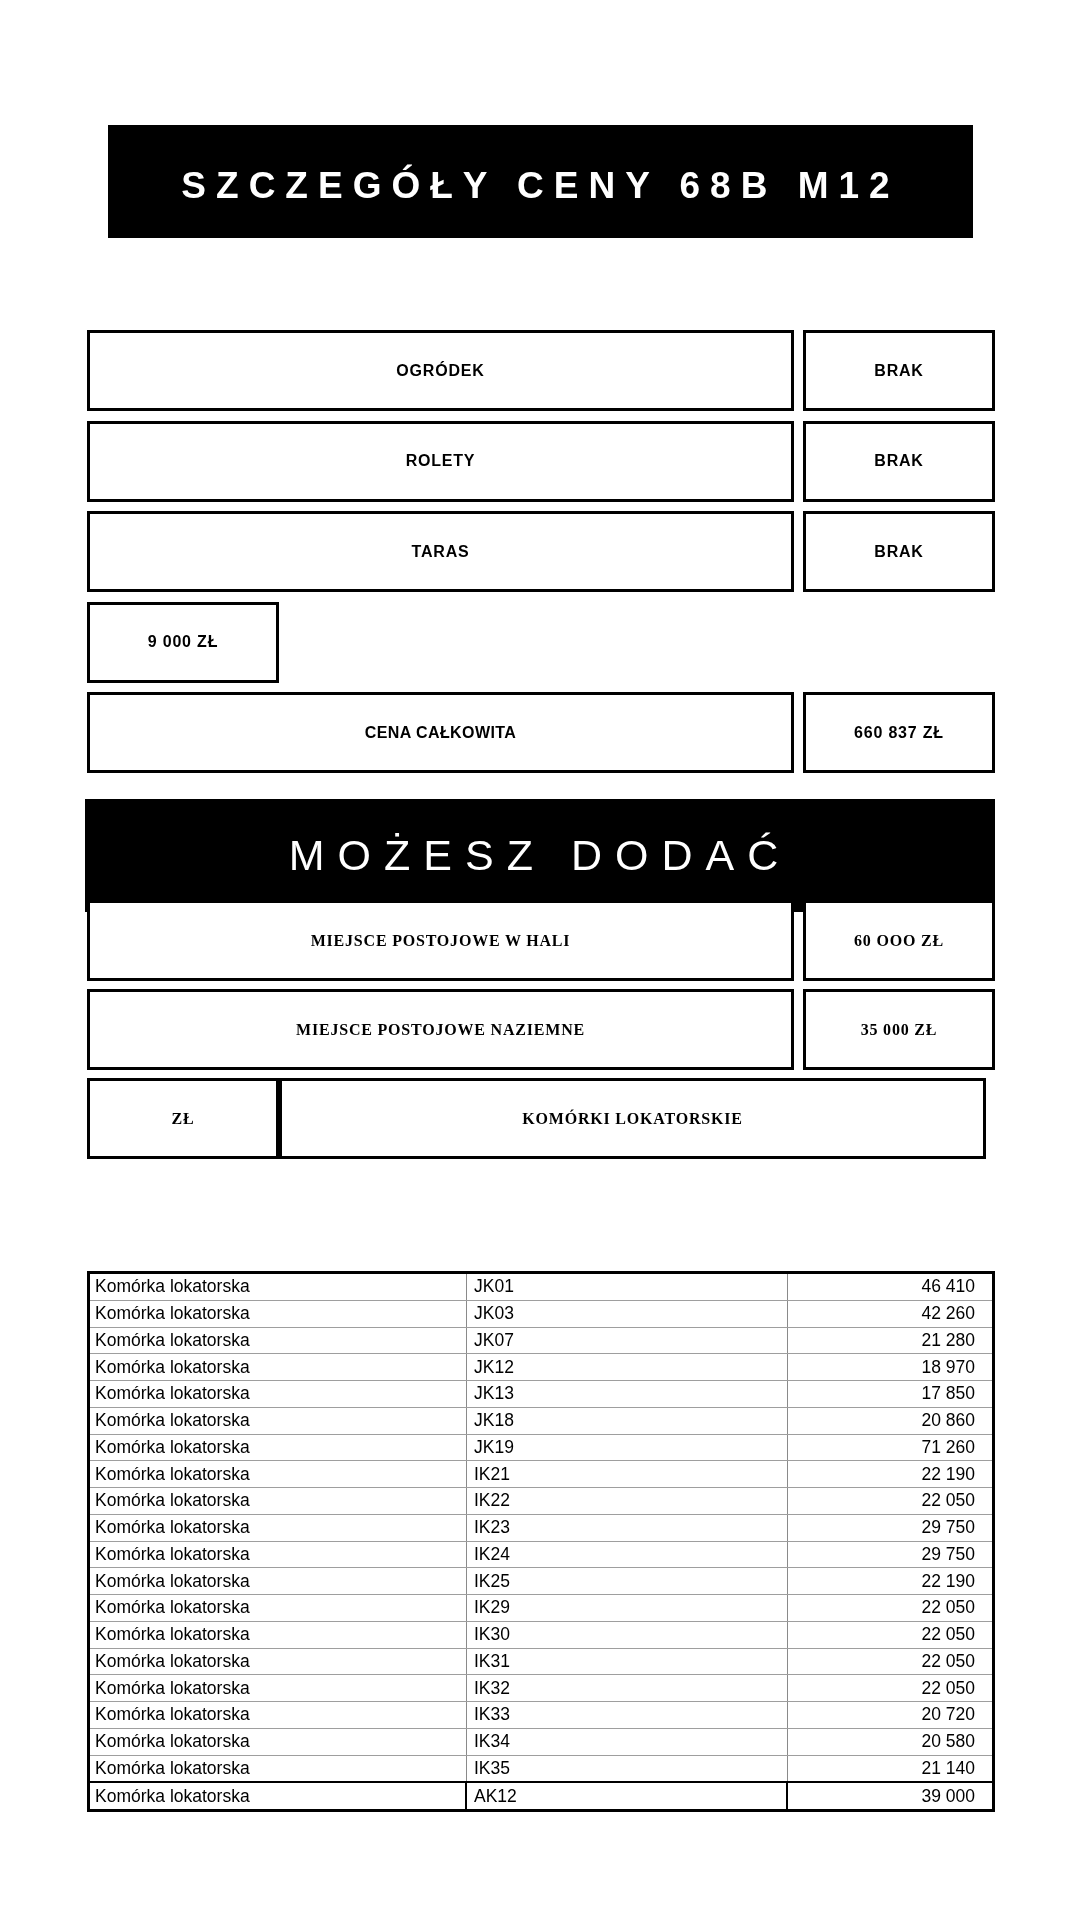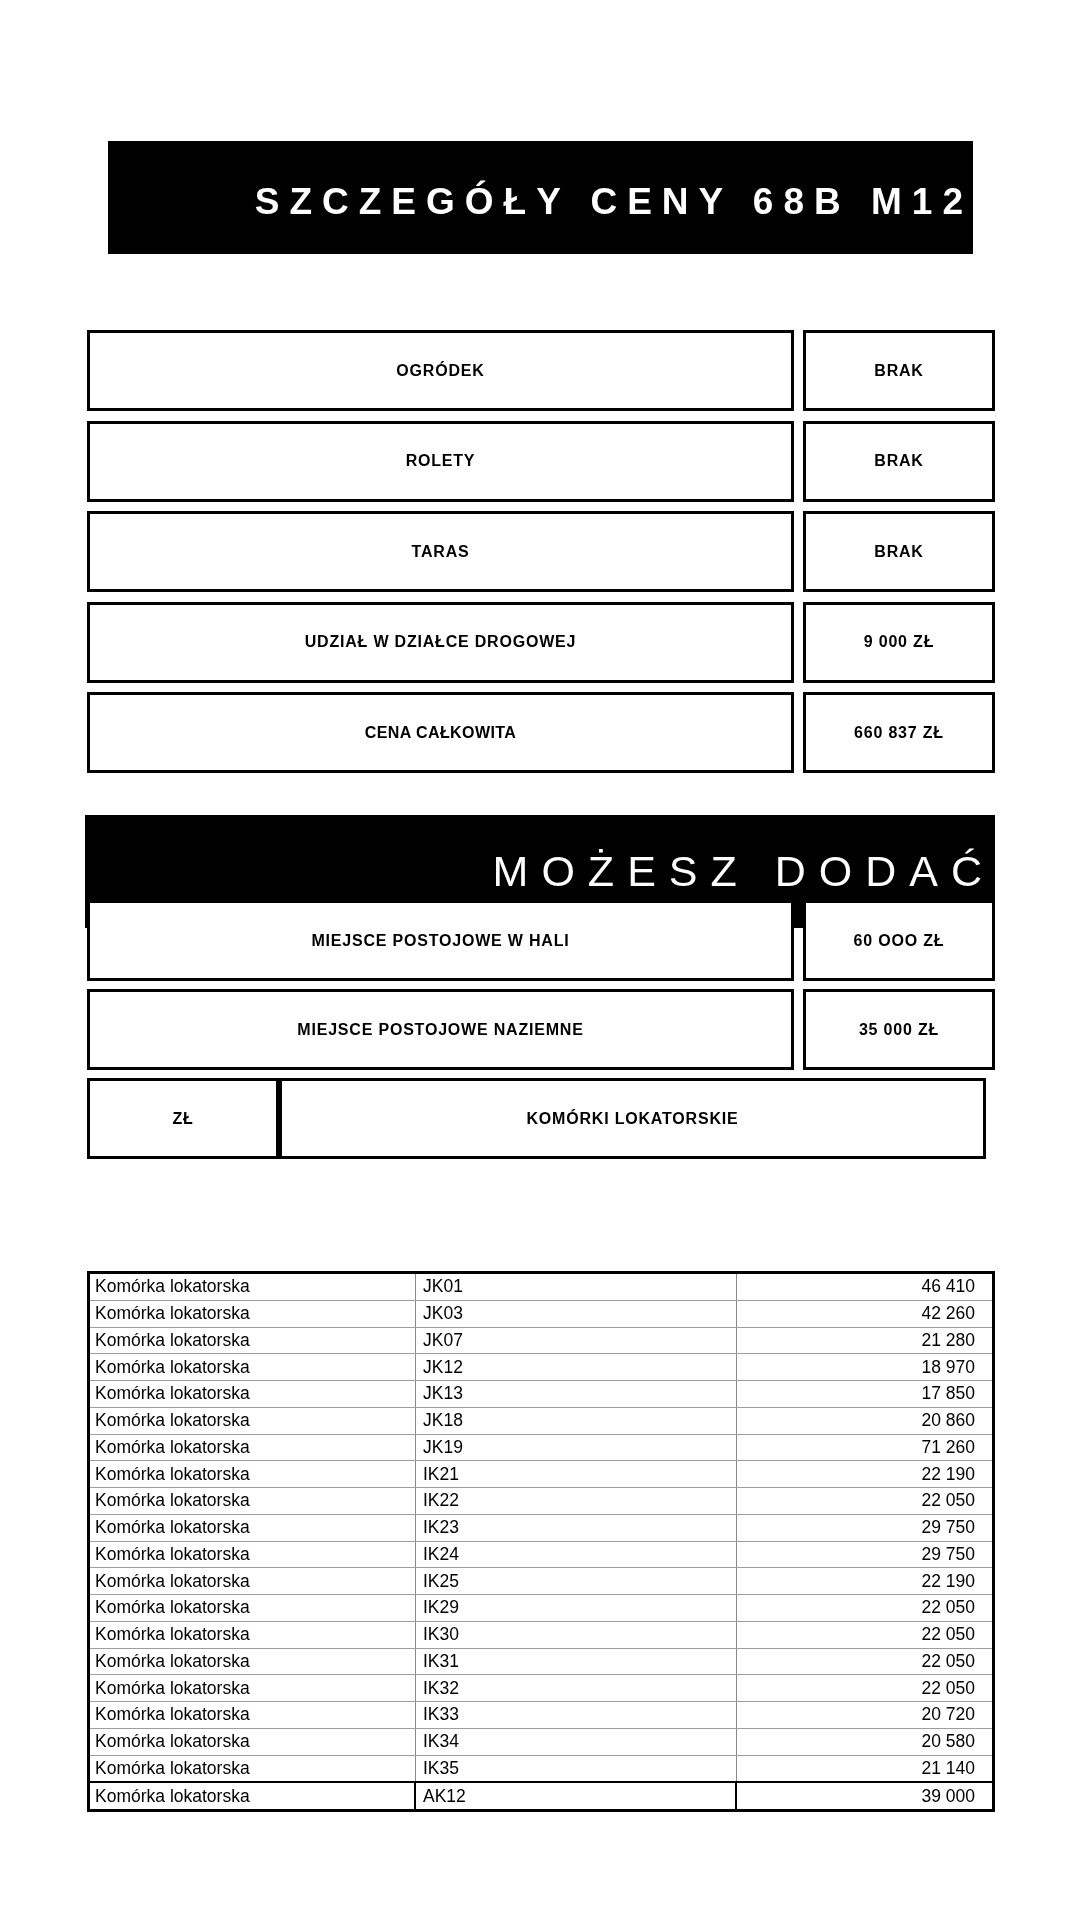--- a/index.html
+++ b/index.html
@@ -5,35 +5,35 @@
   * { margin:0; padding:0; box-sizing:border-box; }
   html,body { background:#ffffff; }
   .page {
     position:relative; width:1080px; height:1920px;
     background:#ffffff; overflow:hidden;
     font-family:"Liberation Sans", sans-serif; color:#000;
   }
   
   .banner {
     position:absolute; background:#000; color:#fff;
-    display:flex; align-items:center; justify-content:flex-end;
-    text-align:center; white-space:nowrap;margin-top:16px;
+    display:flex; align-items:center; justify-content:center;
+    text-align:center; white-space:nowrap;
   }
   .banner.title {
     left:108px; top:125px; width:865px; height:113px;
     font-size:37px; font-weight:700; letter-spacing:10px; padding-top:8px;
   }
   .banner.addons {
     left:85px; top:799px; width:910px; height:113px;
     font-size:43px; font-weight:300; letter-spacing:13px;
   }
   
   .rows { position:absolute; left:87px; width:908px; }
   .rows.group-a { top:330px; }
-  .rows.group-b { top:900px; }
+  .rows.group-b { top:900px;font-family:Liberation Serif, serif; }
   .prow { display:flex; height:81px; }
   .rows.group-a .prow { margin-bottom:9.5px; }
   .rows.group-b .prow { margin-bottom:8px; }
   .cell {
     border:3px solid #000; background:#fff;
     display:flex; align-items:center; justify-content:center;
     text-align:center; font-size:16px; font-weight:600; letter-spacing:0.8px;
   }
   .cell.label { width:707px; margin-right:9px; }
   .cell.value { width:192px; }
@@ -44,21 +44,21 @@
     border:3px solid #000; display:flex; flex-direction:column; background:#fff;
   }
   .trow { flex:1; display:flex; border-top:1px solid #9e9e9e; }
   .trow:first-child { border-top:none; }
   .trow.last { border-top:2px solid #000; }
   .tcell {
     display:flex; align-items:center;
     font-size:17.5px; font-weight:400; letter-spacing:0px;
     overflow:hidden; white-space:nowrap;
   }
-  .tcell.c1 { width:326px; padding-left:5px;  border-right:1px solid #8a8a8a; }
+  .tcell.c1 { width:377px; padding-left:5px;  border-right:1px solid #8a8a8a; }
   .tcell.c2 { width:321px; padding-left:7px;  border-right:1px solid #8a8a8a; }
   .tcell.c3 { flex:1; justify-content:flex-end; padding-right:17px; }
   .trow.last .tcell.c1, .trow.last .tcell.c2 { border-right:2px solid #000; }
 </style>
 </head>
 <body>
 
 <div class="page">
 
   <div class="banner title">
@@ -72,21 +72,20 @@
     </div>
     <div class="prow">
       <div class="cell label">ROLETY</div>
       <div class="cell value">BRAK</div>
     </div>
     <div class="prow">
       <div class="cell label">TARAS</div>
       <div class="cell value">BRAK</div>
     </div>
     <div class="prow">
-      <div class="cell label">UDZIAŁ W DZIAŁCE DROGOWEJ</div>
       <div class="cell value">9 000 ZŁ</div>
     </div>
     <div class="prow total">
       <div class="cell label">CENA CAŁKOWITA</div>
       <div class="cell value">660 837 ZŁ</div>
     </div>
   </div>
 
   <div class="banner addons">
     <span>MOŻESZ DODAĆ</span>

